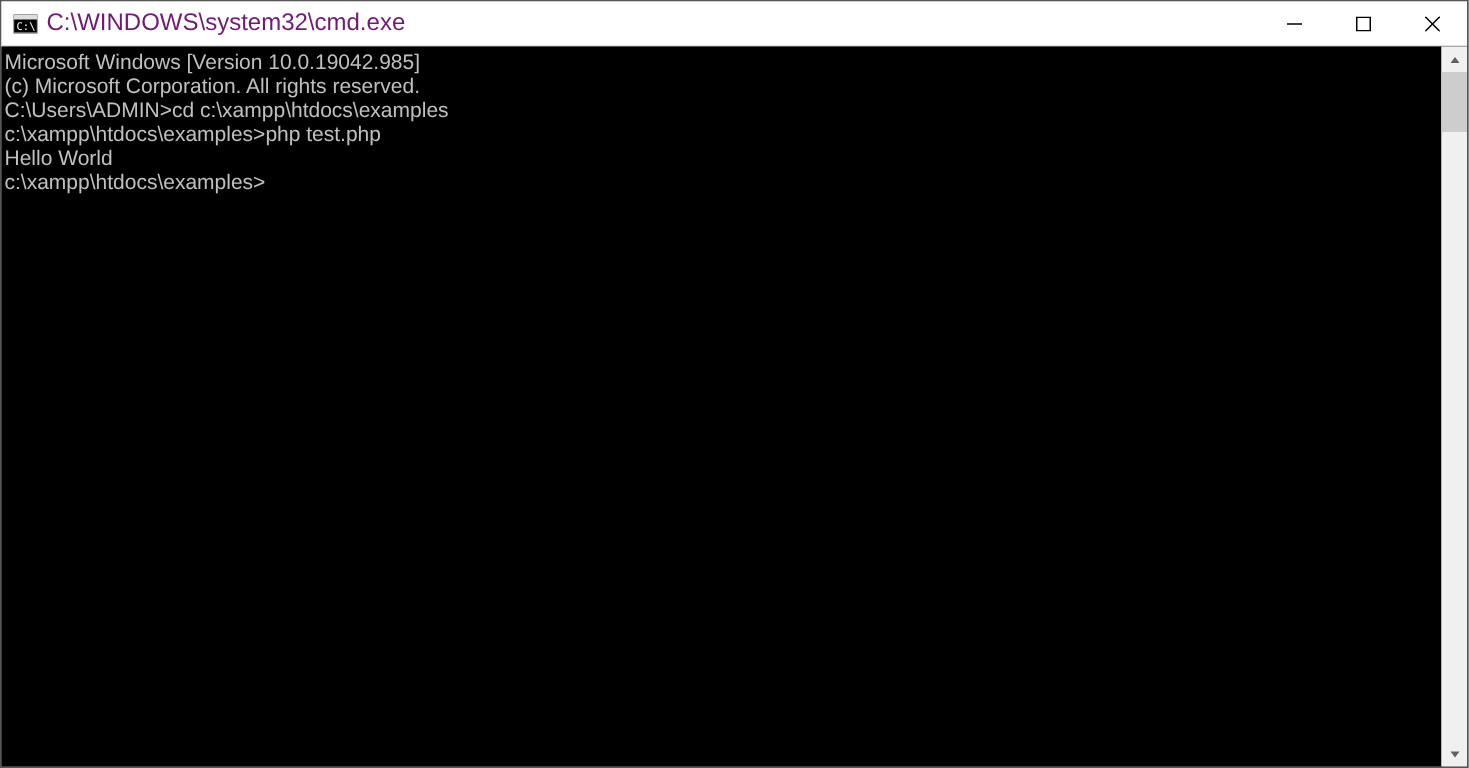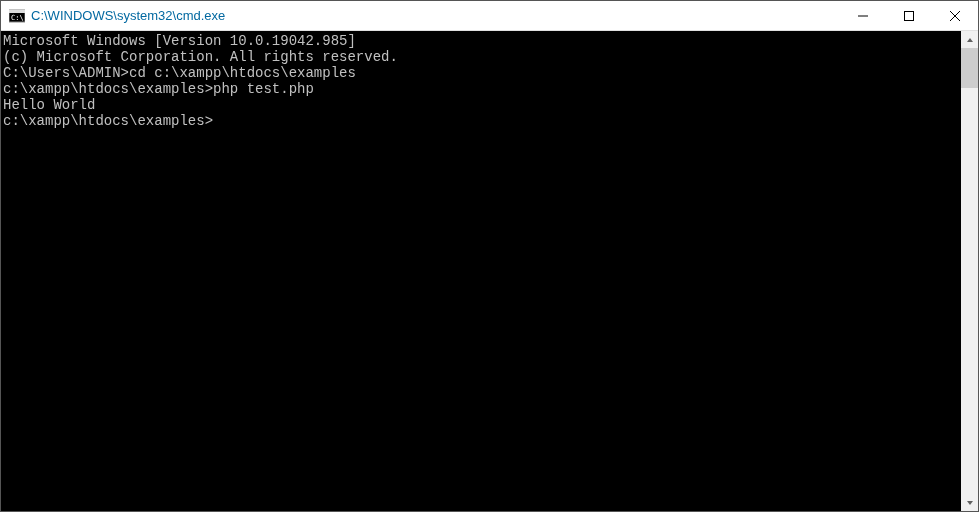--- a/index.html
+++ b/index.html
@@ -27,22 +27,22 @@
       user-select: none;
     }
     .titlebar-icon {
       width: 16px;
       height: 16px;
       margin-left: 8px;
       margin-right: 6px;
       flex-shrink: 0;
     }
     .titlebar-title {
-      font-size: 13px;
-      color: #0369a1;
+      font-size: 16px;
+      color: #701a75;
       flex: 1;
       white-space: nowrap;
       overflow: hidden;
     }
     .titlebar-controls {
       display: flex;
       height: 100%;
     }
     .titlebar-btn {
       width: 46px;
@@ -55,21 +55,21 @@
     .console-wrap {
       flex: 1;
       display: flex;
       background: #000;
       overflow: hidden;
     }
     .console {
       flex: 1;
       background: #000;
       color: #c0c0c0;
-      font-family: Liberation Mono, monospace;
+      font-family: Liberation Sans, sans-serif;
       font-size: 14px;
       line-height: 16px;
       padding: 2px 0 0 2px;
       white-space: pre;
       overflow: hidden;
     }
     .scrollbar {
       width: 17px;
       background: #f0f0f0;
       display: flex;

